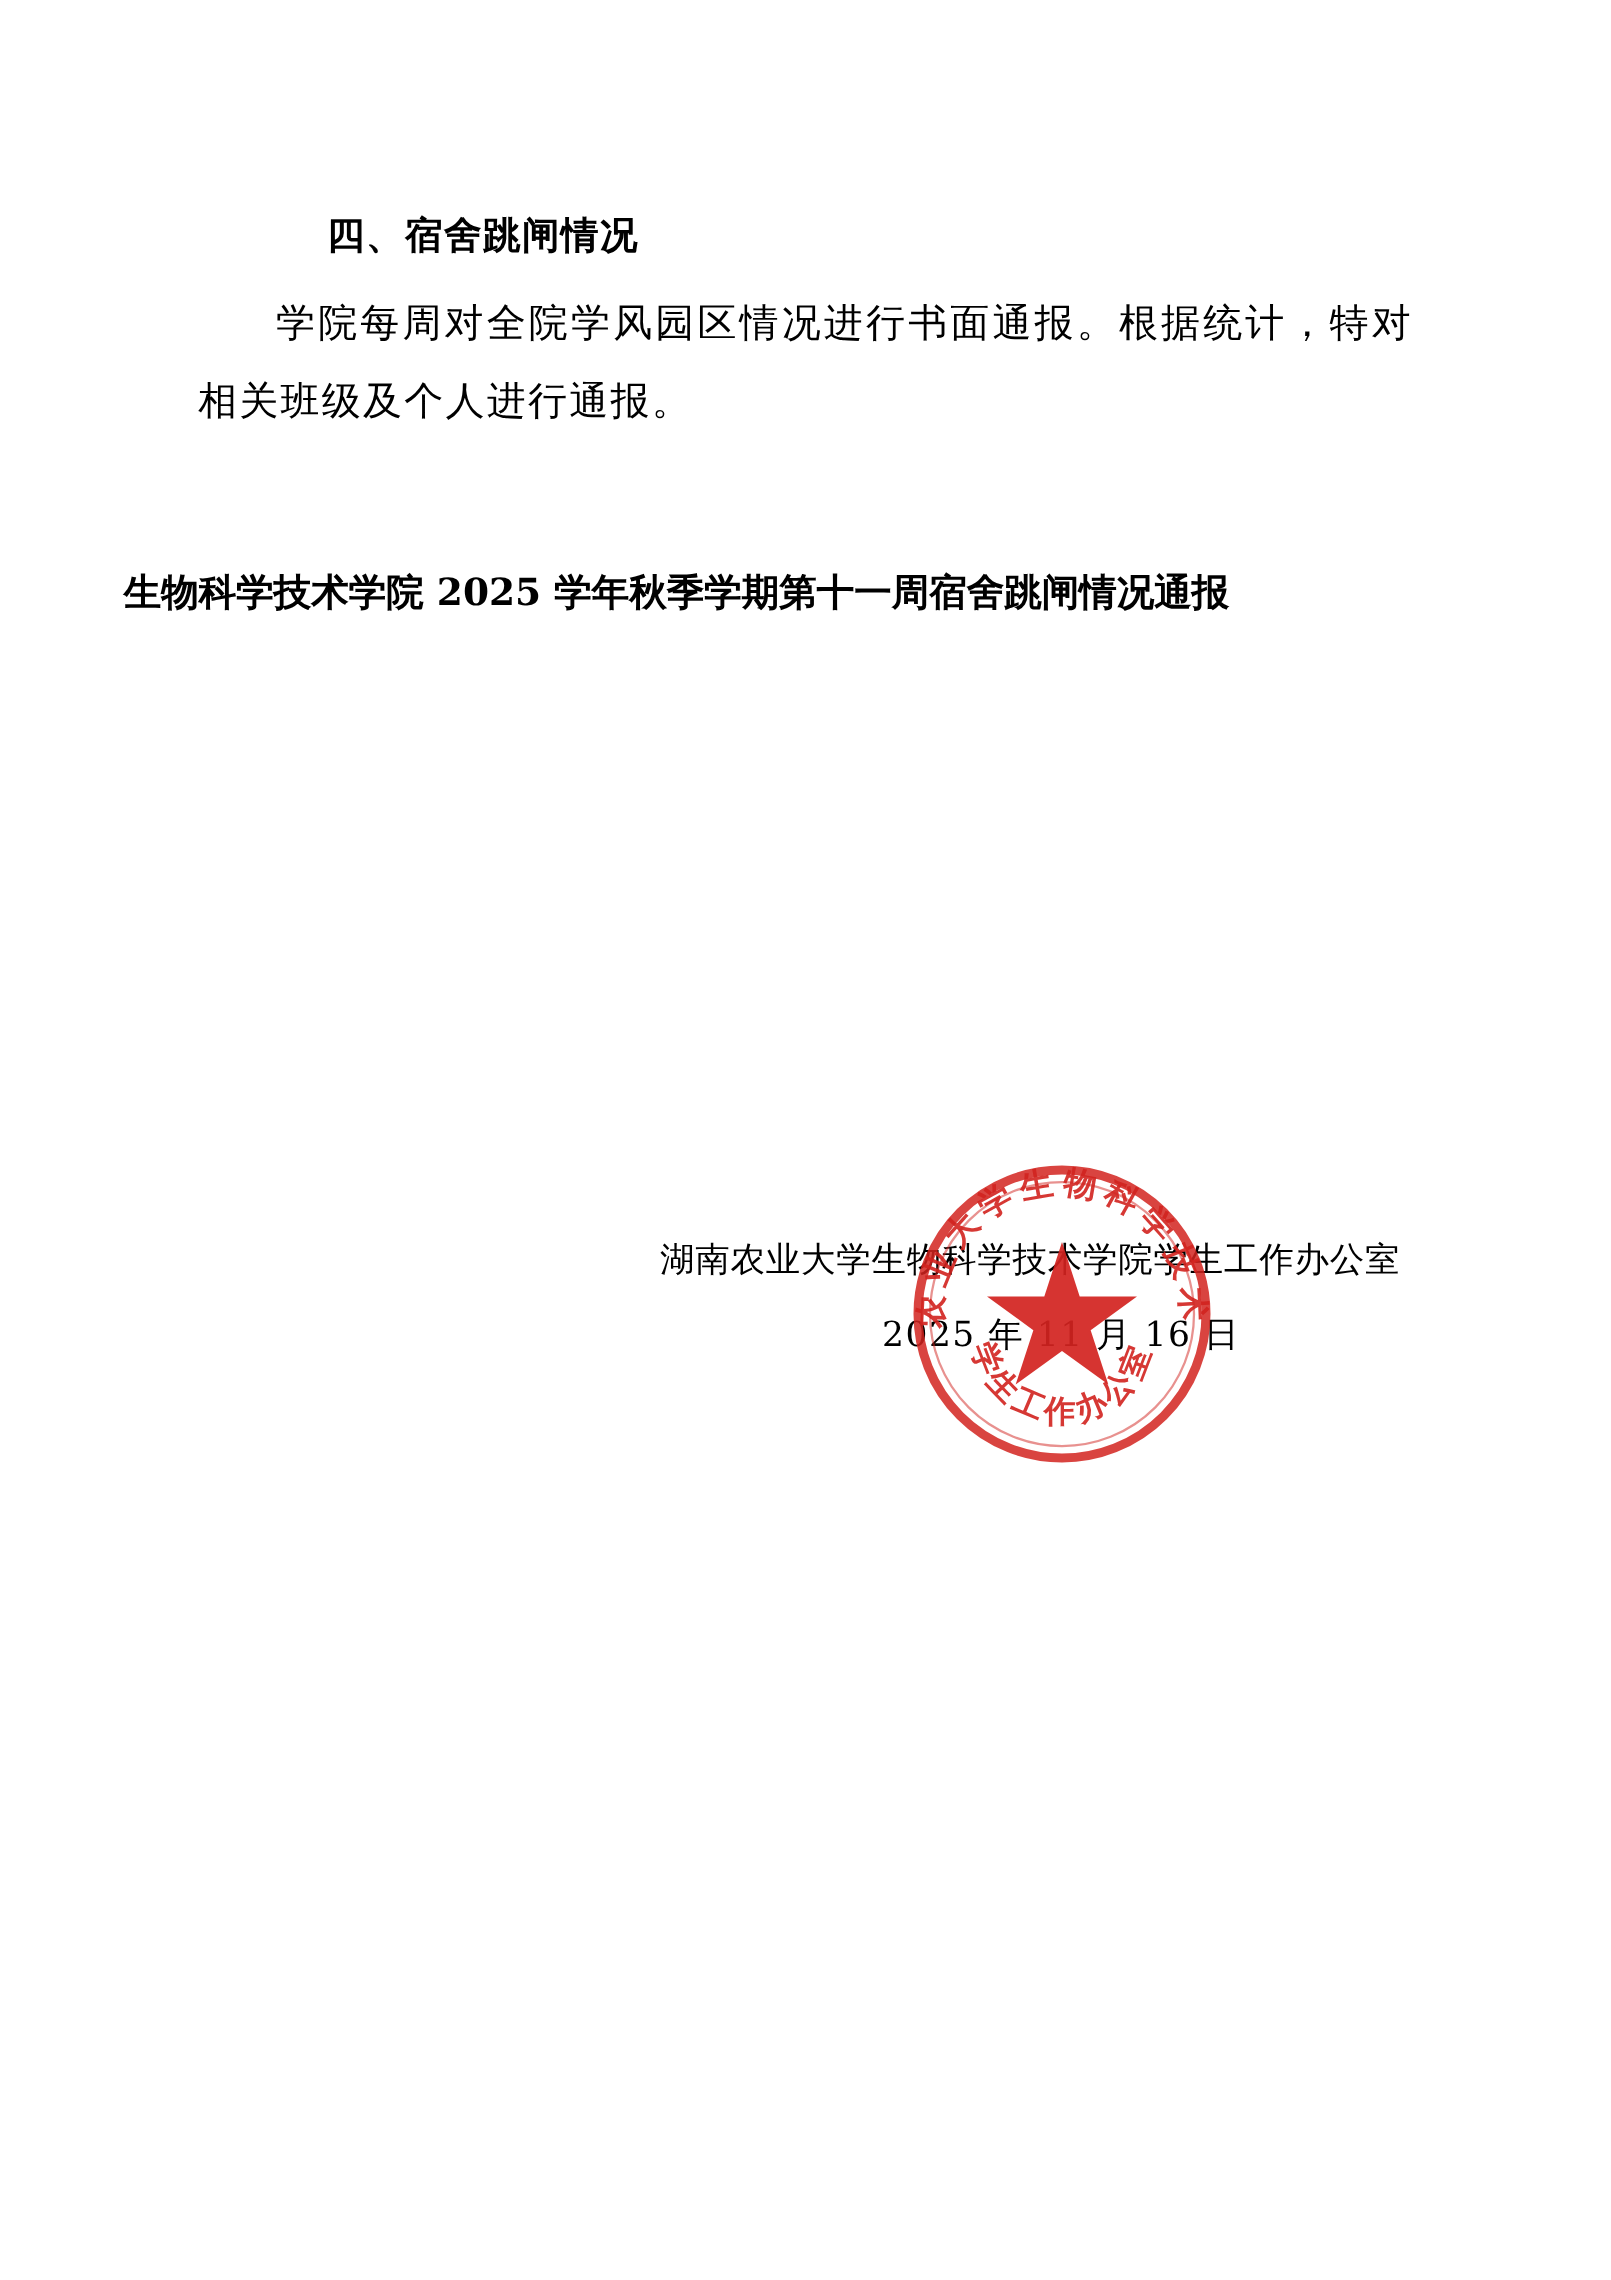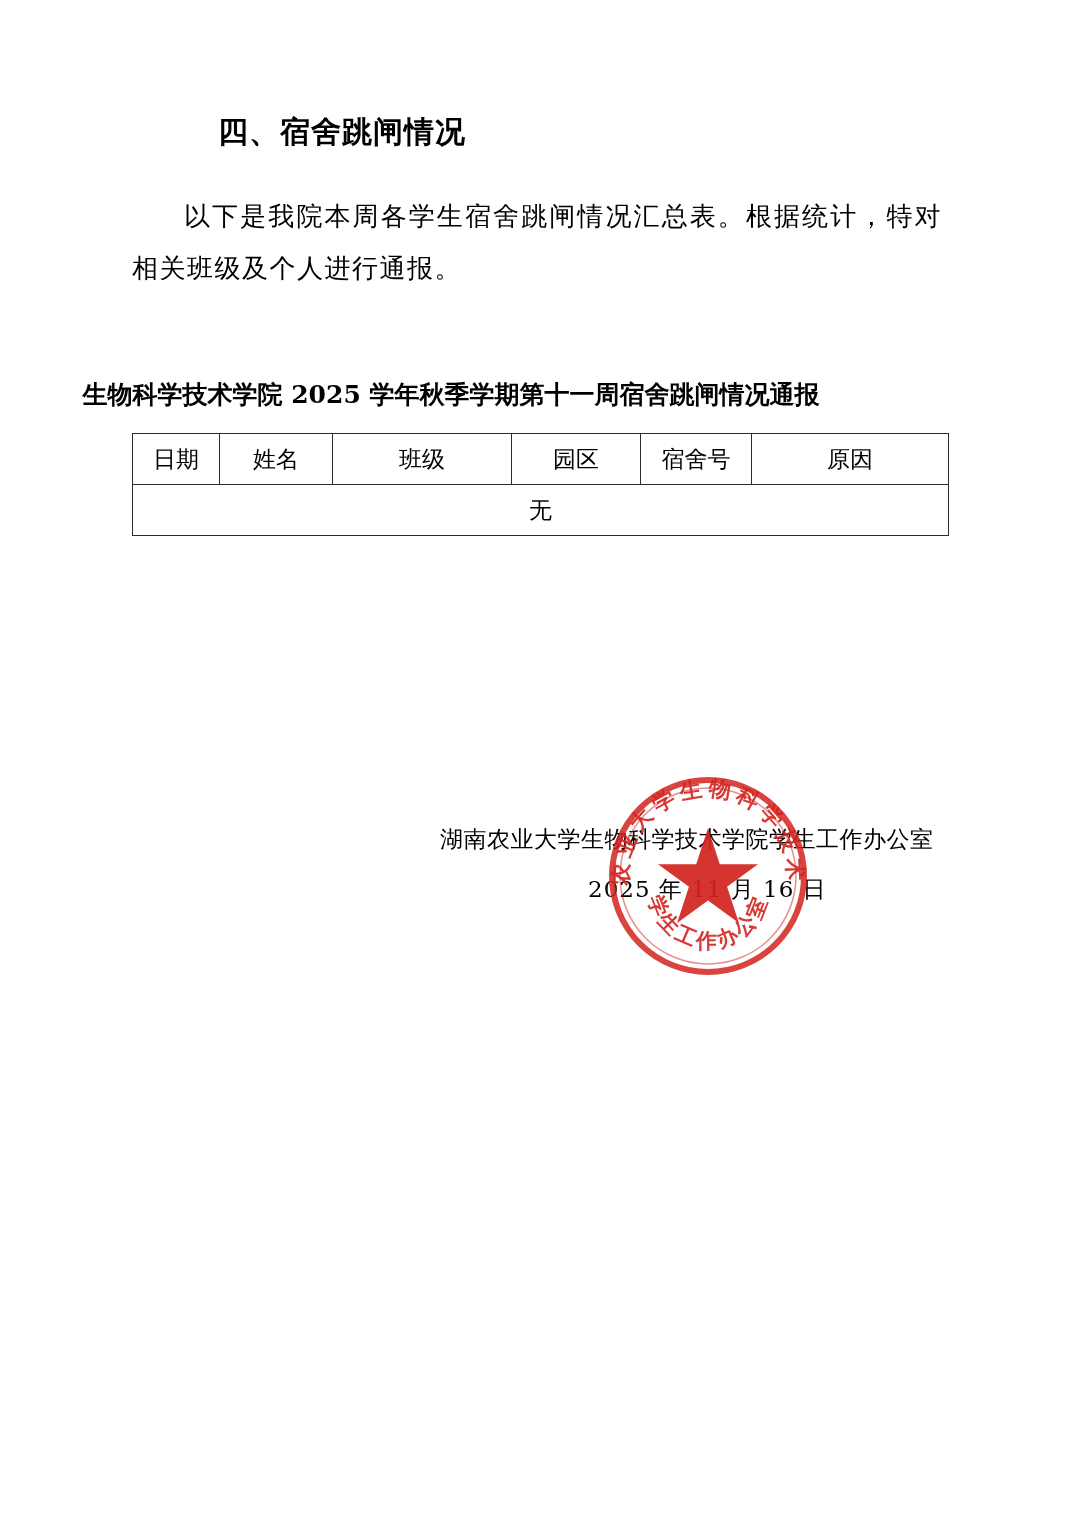--- a/index.html
+++ b/index.html
@@ -19,22 +19,22 @@
     position: absolute;
     left: 0; top: 0;
     width: 1074px;
     height: 1520px;
   }
 
   
   .section-heading {
     position: absolute;
     left: 218px;
-    top: 112px;
-    font-size: 30px;
+    top: 140px;
+    font-size: 25px;
     font-weight: bold;
     letter-spacing: 1px;
     font-family: "DejaVu Sans", "Liberation Sans", sans-serif;
   }
 
   
   .para-intro {
     position: absolute;
     left: 132px;
     top: 190px;
@@ -132,43 +132,24 @@
   }
   .seal svg { display: block; }
 </style>
 </head>
 <body>
 
 <div class="page">
 
   <div class="section-heading">四、宿舍跳闸情况</div>
 
-  <div class="para-intro">以下是我院本周各学生宿舍跳闸情况汇总表。根据统计，特对相关班级及个人进行通报。</div>
+  <div class="para-intro">学院每周对全院学风园区情况进行书面通报。根据统计，特对相关班级及个人进行通报。</div>
 
   <div class="table-title">生物科学技术学院 2025 学年秋季学期第十一周宿舍跳闸情况通报</div>
 
-  <div class="tbl-wrap">
-    <table class="notice-table">
-      <thead>
-        <tr>
-          <th class="col-date">日期</th>
-          <th class="col-name">姓名</th>
-          <th class="col-class">班级</th>
-          <th class="col-zone">园区</th>
-          <th class="col-dorm">宿舍号</th>
-          <th class="col-reason">原因</th>
-        </tr>
-      </thead>
-      <tbody>
-        <tr>
-          <td class="empty-row" colspan="6">无</td>
-        </tr>
-      </tbody>
-    </table>
-  </div>
 
 
   <div class="sig-org">湖南农业大学生物科学技术学院学生工作办公室</div>
 
   <div class="sig-date">2025 年 11 月 16 日</div>
 
   <div class="seal">
     <svg width="212" height="212" viewBox="0 0 212 212" xmlns="http://www.w3.org/2000/svg">
       <defs>
         <path id="outerArc" d="M 26,106 A 80,80 0 1 1 186,106" fill="none"></path>

